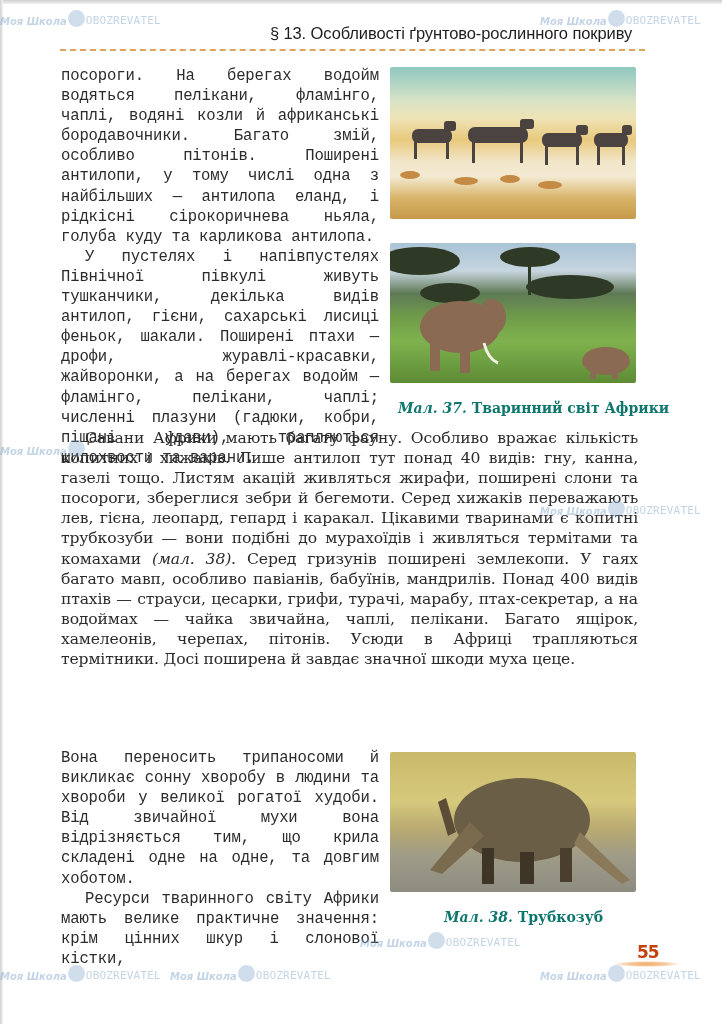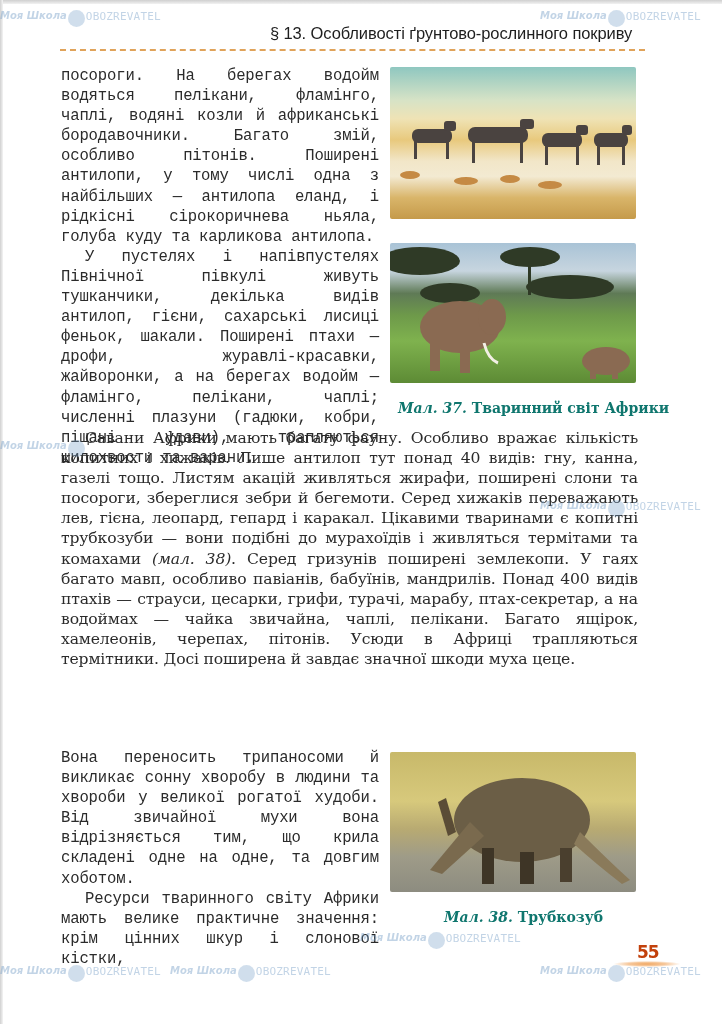--- a/index.html
+++ b/index.html
@@ -60,21 +60,21 @@
     font-weight: bold; font-size: 17px; color: #c2410c; letter-spacing: -1px;
   }
   .page-ornament {
     position: absolute; left: 614px; top: 961px; width: 66px; height: 6px;
     background: radial-gradient(ellipse at center, #f0a864 0%, #f6c79a 40%, rgba(255,255,255,0) 72%);
   }
 
   .wm {
     position: absolute; font-family: "DejaVu Sans", sans-serif; font-size: 10px;
     color: rgba(120,160,200,0.45); white-space: nowrap; pointer-events: none;
-    display: flex; align-items: flex-start; gap: 1px;
+    display: flex; align-items: flex-end; gap: 1px;
   }
   .wm .school { font-style: italic; font-weight: bold; }
   .wm .logo { width: 17px; height: 17px; border-radius: 50%; background: rgba(120,160,200,0.35); display: inline-block; }
   .wm .brand { font-family: "DejaVu Sans Mono", monospace; font-size: 11px; letter-spacing: 0.2px; }
 </style>
 </head>
 <body>
 
 <div class="page-edge-top"></div>
 <div class="page-edge-left"></div>

